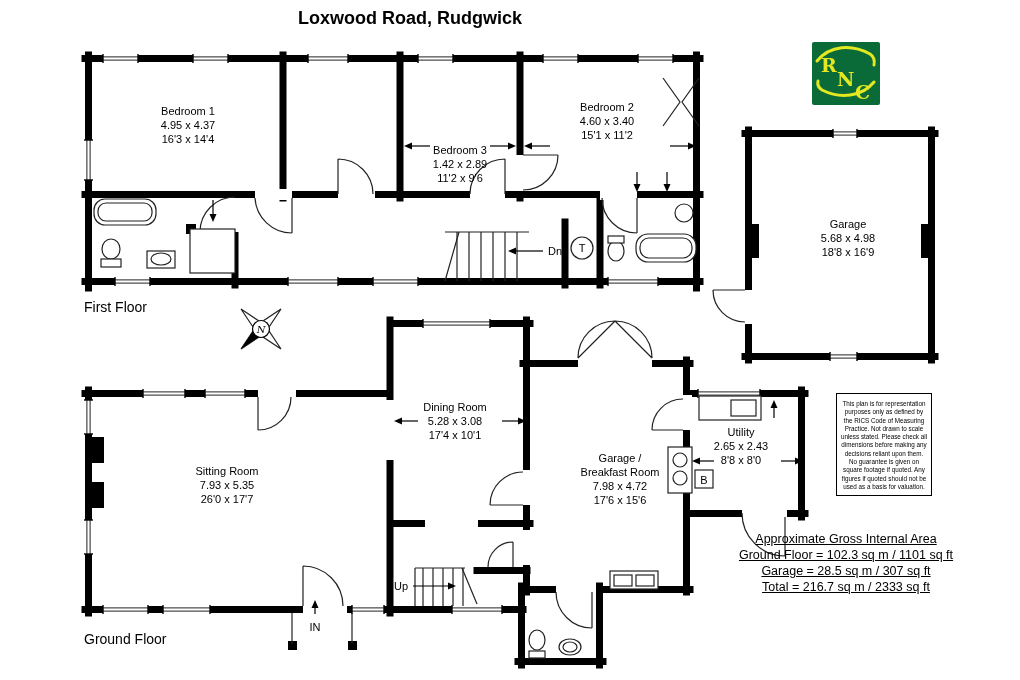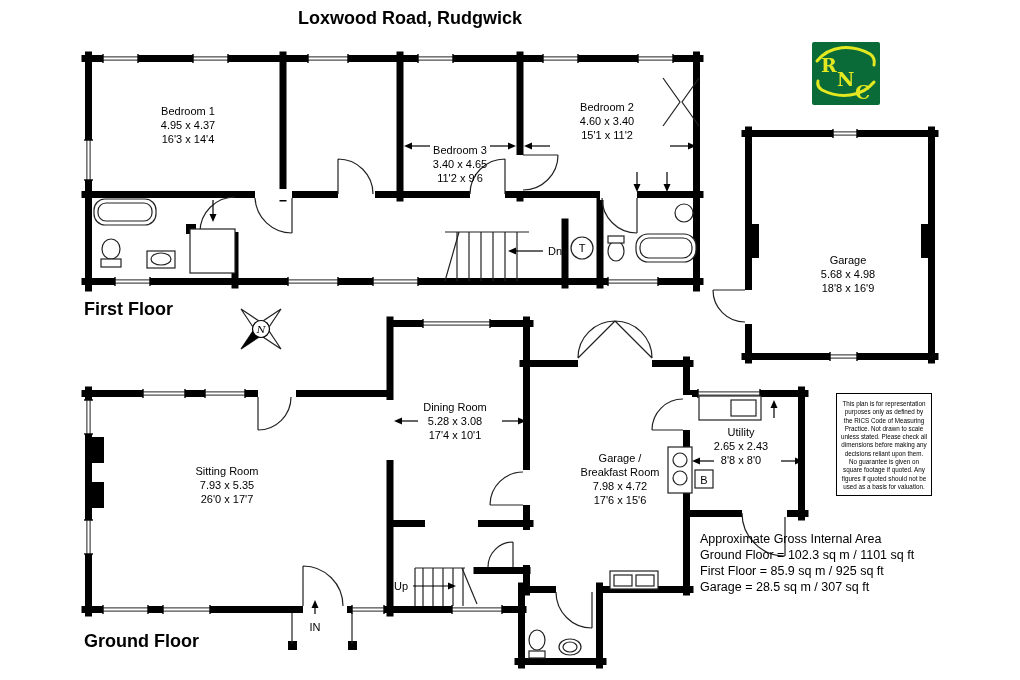--- a/index.html
+++ b/index.html
@@ -6,23 +6,23 @@
   .page{position:relative;width:1020px;height:680px;background:#fff;overflow:hidden;
         font-family:"Liberation Sans",sans-serif;color:#000;}
   svg{position:absolute;left:0;top:0;}
   .wall{fill:none;stroke:#000;stroke-width:7;stroke-linecap:square;}
   .thin{fill:none;stroke:#222;stroke-width:1.2;}
   .fixture{fill:#fff;stroke:#222;stroke-width:1.2;}
   .blackfill{fill:#000;stroke:none;}
   .lbl{position:absolute;text-align:center;font-size:11px;line-height:14px;}
   .title{position:absolute;left:250px;top:8px;width:320px;text-align:center;
          font-size:18px;font-weight:bold;}
-  .floorlbl{position:absolute;font-size:18px;font-weight:bold;}
-  .areas{position:absolute;left:700px;top:531px;width:292px;text-align:left;
-         font-size:12.5px;line-height:16px;}
+  .floorlbl{position:absolute;font-size:14px;font-weight:normal;}
+  .areas{position:absolute;left:700px;top:531px;width:292px;text-align:center;
+         font-size:12.5px;line-height:16px;text-decoration:underline;}
   .disclaimer{position:absolute;left:836px;top:393px;width:96px;height:103px;
         border:1px solid #000;box-sizing:border-box;font-size:6.3px;line-height:8.3px;
         text-align:center;padding:6px 3px;}
   .svgtxt{font-family:"Liberation Sans",sans-serif;font-size:11px;fill:#000;}
   .ntxt{font-family:"DejaVu Serif",serif;font-style:italic;font-size:10px;fill:#000;}
   .logoletter{font-family:"DejaVu Serif",serif;font-size:19px;font-weight:bold;}
 </style>
 </head>
 <body>
 
@@ -292,29 +292,29 @@
   <div class="floorlbl" style="left:84px;top:299px;">First Floor</div>
   <div class="floorlbl" style="left:84px;top:631px;">Ground Floor</div>
 
   <div class="lbl" style="left:128px;top:104px;width:120px;">
     <div>Bedroom 1</div>
     <div>4.95 x 4.37</div>
     <div>16'3 x 14'4</div>
   </div>
   <div class="lbl" style="left:400px;top:103px;width:120px;margin-top:40px;">
     <div>Bedroom 3</div>
-    <div>3.40 x 4.65</div>
+    <div>1.42 x 2.89</div>
     <div>11'2 x 9'6</div>
   </div>
   <div class="lbl" style="left:547px;top:100px;width:120px;">
     <div>Bedroom 2</div>
     <div>4.60 x 3.40</div>
     <div>15'1 x 11'2</div>
   </div>
-  <div class="lbl" style="left:788px;top:217px;width:120px;margin-top:36px;">
+  <div class="lbl" style="left:788px;top:217px;width:120px;">
     <div>Garage</div>
     <div>5.68 x 4.98</div>
     <div>18'8 x 16'9</div>
   </div>
   <div class="lbl" style="left:167px;top:464px;width:120px;">
     <div>Sitting Room</div>
     <div>7.93 x 5.35</div>
     <div>26'0 x 17'7</div>
   </div>
   <div class="lbl" style="left:395px;top:400px;width:120px;">
@@ -330,18 +330,18 @@
   </div>
   <div class="lbl" style="left:681px;top:425px;width:120px;">
     <div>Utility</div>
     <div>2.65 x 2.43</div>
     <div>8'8 x 8'0</div>
   </div>
 
   <div class="areas">
     <div>Approximate Gross Internal Area</div>
     <div>Ground Floor = 102.3 sq m / 1101 sq ft</div>
-    <div>First Floor = 85.9 sq m / 925 sq ft</div>
     <div>Garage = 28.5 sq m / 307 sq ft</div>
+    <div>Total = 216.7 sq m / 2333 sq ft</div>
   </div>
 
   <div class="disclaimer">This plan is for representation purposes only as defined by the RICS Code of Measuring Practice. Not drawn to scale unless stated. Please check all dimensions before making any decisions reliant upon them. No guarantee is given on square footage if quoted. Any figures if quoted should not be used as a basis for valuation.</div>
 </div>
 
 </body></html>

